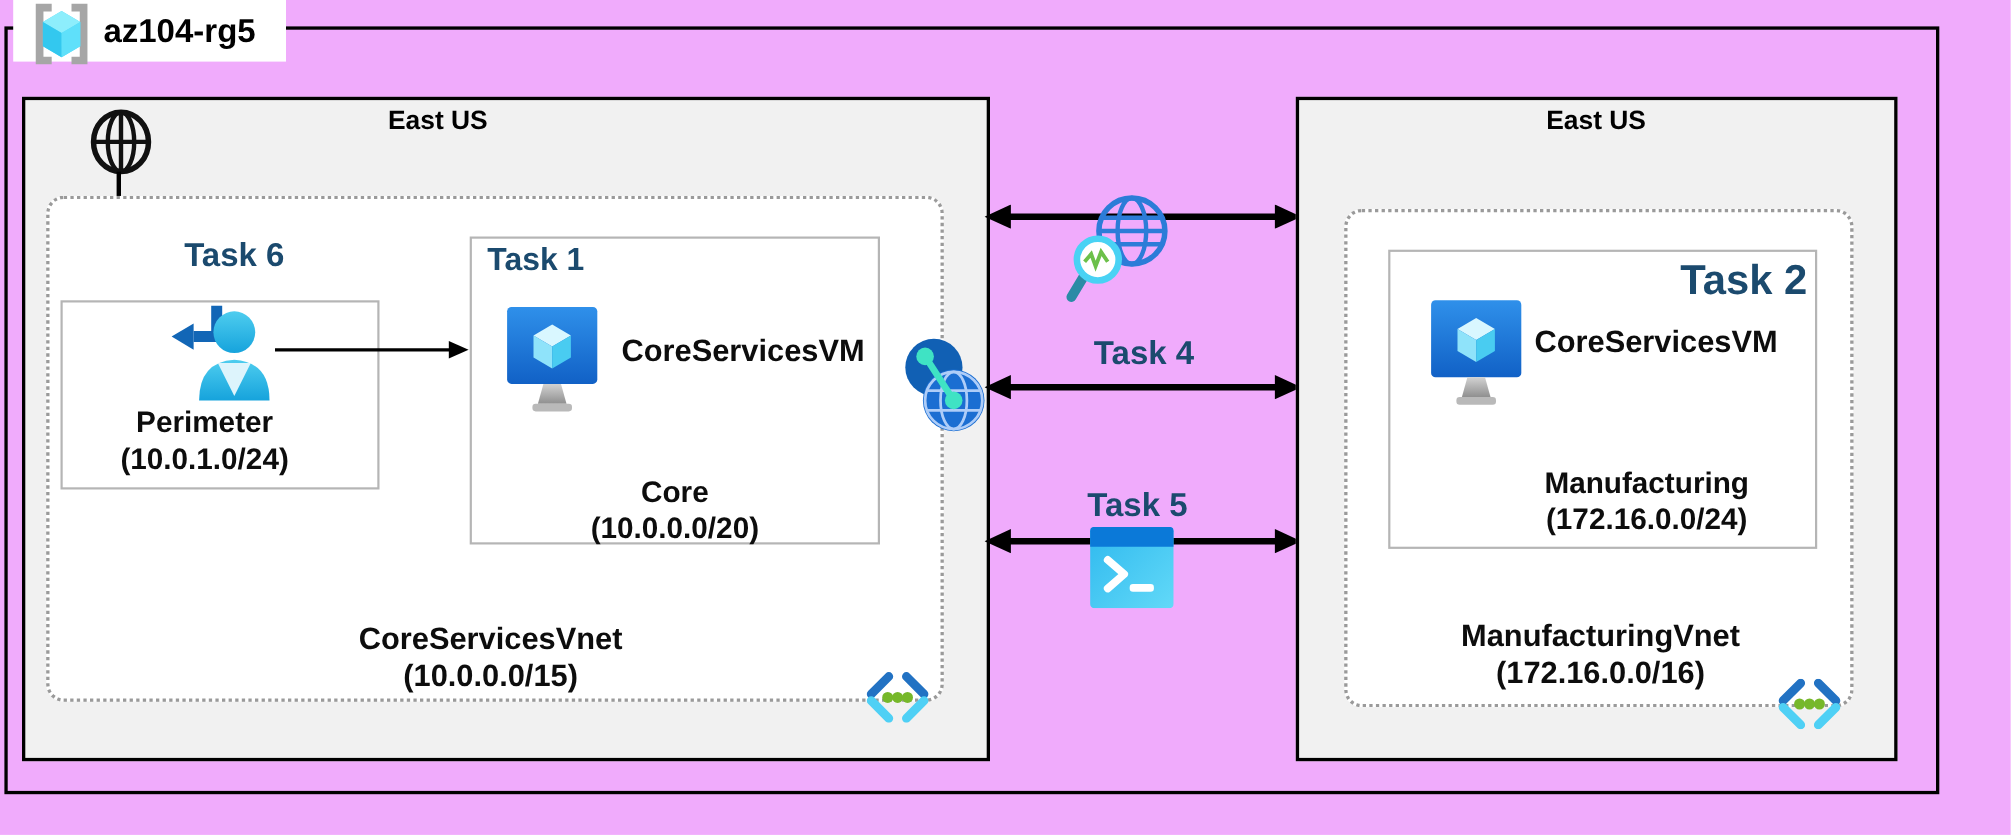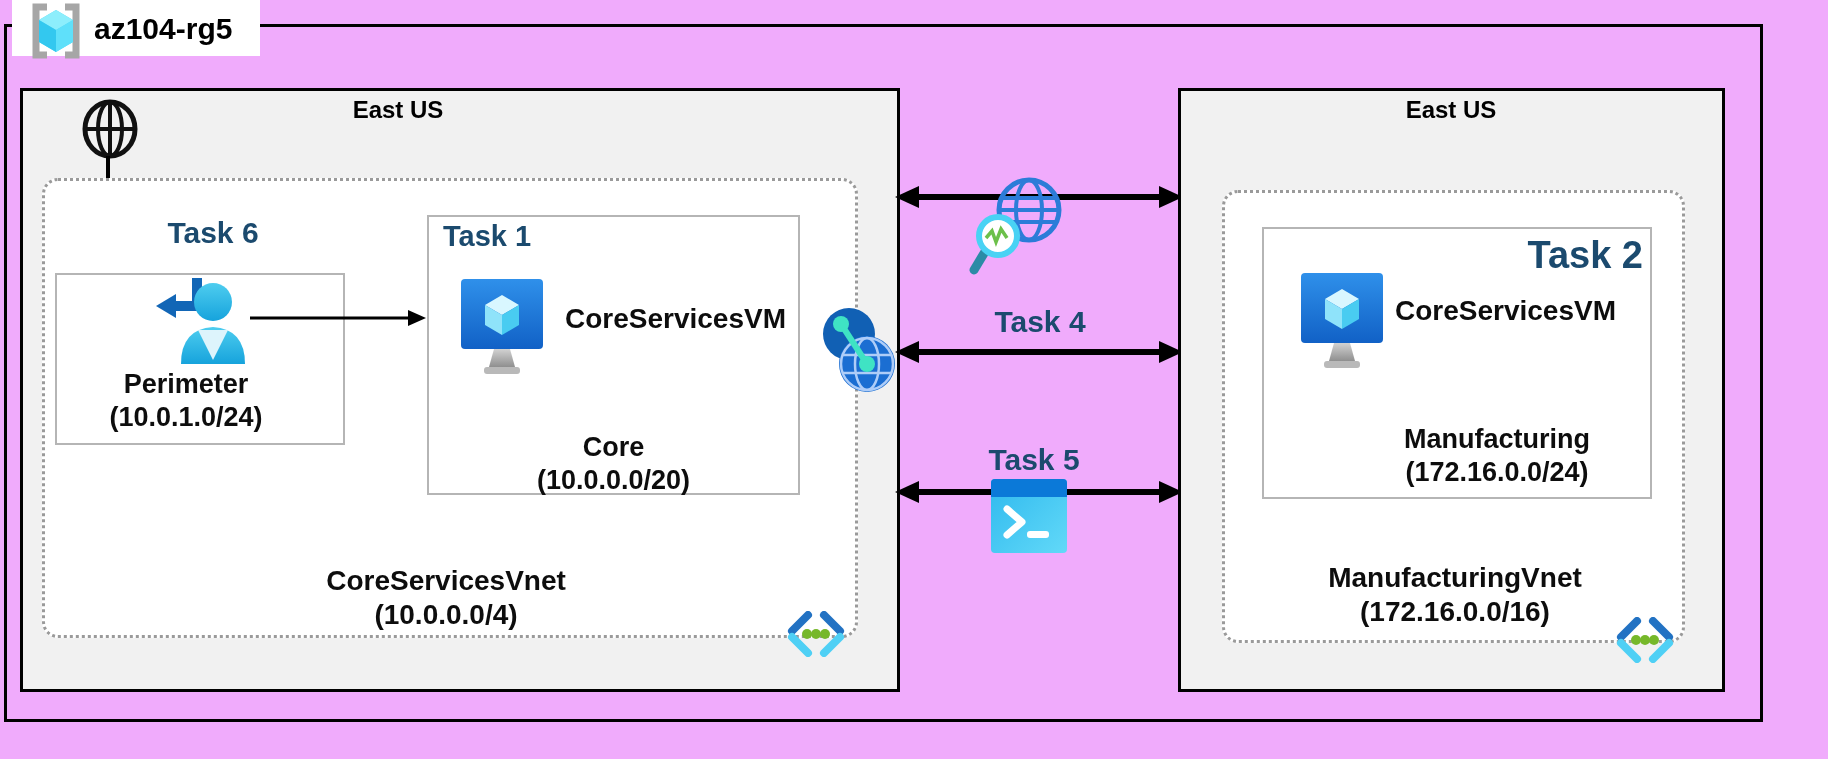--- a/index.html
+++ b/index.html
@@ -116,21 +116,21 @@
   </svg>
   <div class="abs vm-name" style="left:565px;top:303px;">CoreServicesVM</div>
 
   <div class="abs center lbl27" style="left:427px;top:420px;width:373px;margin-top:11px;">
     <div>Core</div>
     <div>(10.0.0.0/20)</div>
   </div>
 
   <div class="abs center lbl28" style="left:246px;top:564px;width:400px;">
     <div>CoreServicesVnet</div>
-    <div>(10.0.0.0/4)</div>
+    <div>(10.0.0.0/15)</div>
   </div>
 
   <svg class="abs" style="left:786px;top:611px;" width="60" height="46" viewBox="0 0 60 46">
     <line x1="22" y1="4" x2="6" y2="20" stroke="#2272c3" stroke-width="8" stroke-linecap="round"></line>
     <line x1="6" y1="26" x2="22" y2="42" stroke="#4fd0f5" stroke-width="8" stroke-linecap="round"></line>
     <line x1="38" y1="4" x2="54" y2="20" stroke="#2272c3" stroke-width="8" stroke-linecap="round"></line>
     <line x1="54" y1="26" x2="38" y2="42" stroke="#4fd0f5" stroke-width="8" stroke-linecap="round"></line>
     <circle cx="21" cy="23" r="5" fill="#76b82a"></circle>
     <circle cx="30" cy="23" r="5" fill="#76b82a"></circle>
     <circle cx="39" cy="23" r="5" fill="#76b82a"></circle>

